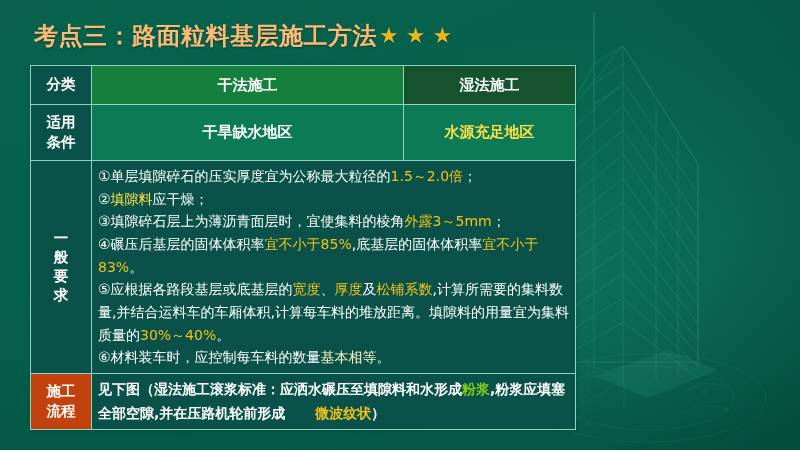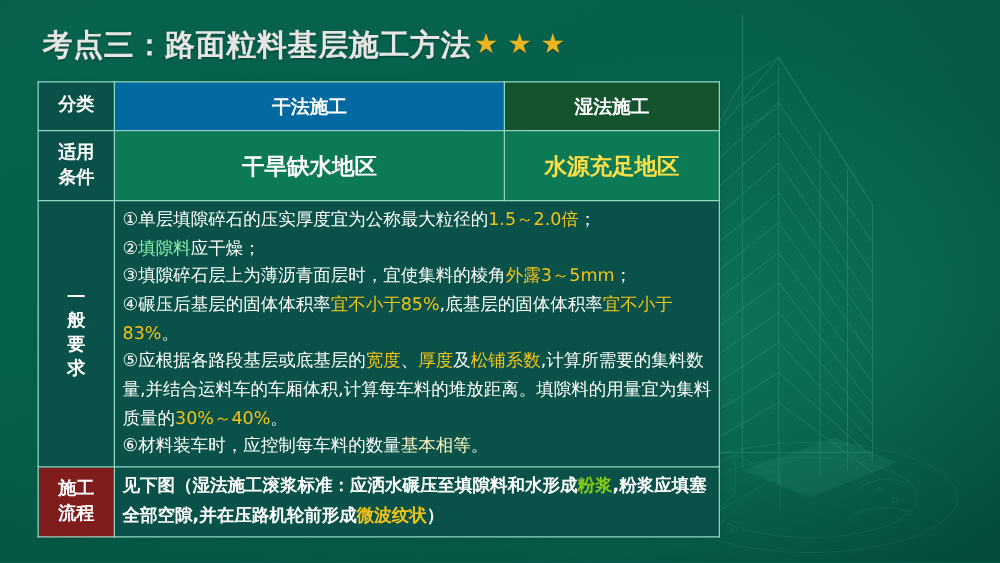--- a/index.html
+++ b/index.html
@@ -24,21 +24,21 @@
     background:radial-gradient(ellipse 115% 115% at 40% 45%, rgba(0,0,0,0) 45%, rgba(0,0,0,0.22) 100%);
   }
 
   
   #title-row{
     position:absolute;left:34px;top:20px;
     display:flex;align-items:center;gap:0px;
     z-index:5;
   }
   #page-title{
-    color:#e5e5e5;font-size:24px;font-weight:bold;
+    color:#fdba74;font-size:24px;font-weight:bold;
     letter-spacing:.5px;white-space:nowrap;
     text-shadow:0 1px 2px rgba(0,0,0,.35);
   }
   .star{
     font-size:22px;color:#e9b521;line-height:1;
     margin-left:2px;
     text-shadow:0 1px 1px rgba(0,0,0,.3);
   }
   .star.sp{margin-left:7px;}
 
@@ -63,21 +63,21 @@
   }
   td.c-mid{width:312px;}
   td.c-right{width:170px;}
 
   .head-cell{
     text-align:center;font-size:15px;font-weight:bold;
     height:30px;
   }
   .cond-cell{
     background:#0d7a56 !important;
-    text-align:center;font-size:18px;font-weight:bold;
+    text-align:center;font-size:15px;font-weight:bold;
     height:47px;
   }
   td.cond-label{background:#0a5249 !important;}
 
   .body-cell{
     font-size:14px;line-height:1.62;
     padding:5px 8px 5px 9px;
     text-align:left;font-weight:normal;
   }
   .body-cell p{margin:0;}
@@ -157,21 +157,21 @@
 
 <table id="kp-table">
   <colgroup>
     <col style="width:61px">
       <col style="width:312px">
       <col style="width:172px">
   </colgroup>
   <tbody>
     <tr>
       <td class="c-label head-cell" style="border-color: rgb(143, 214, 194); color: rgb(255, 255, 255); background: rgb(10, 82, 73);">分类</td>
-      <td class="c-mid head-cell" style="border-color: rgb(143, 214, 194); color: rgb(255, 255, 255); background: #0369a1;">干法施工</td>
+      <td class="c-mid head-cell" style="border-color: rgb(143, 214, 194); color: rgb(255, 255, 255); background: #15803d;">干法施工</td>
       <td class="c-right head-cell" style="border-color: rgb(143, 214, 194); color: rgb(255, 255, 255); background: #14532d;">湿法施工</td>
     </tr>
 
     <tr>
       <td class="c-label cond-label" style="border-color: rgb(143, 214, 194); color: rgb(255, 255, 255); background: rgb(10, 82, 73);">
         <div>适用</div>
         <div>条件</div>
       </td>
       <td class="c-mid cond-cell" style="border-color: rgb(143, 214, 194); color: rgb(255, 255, 255); background: rgb(13, 122, 86);">干旱缺水地区</td>
       <td class="c-right cond-cell" style="border-color: rgb(143, 214, 194); color: #fde047; background: rgb(13, 122, 86);">水源充足地区</td>
@@ -181,29 +181,29 @@
       <td class="c-label vert" style="border-color: rgb(143, 214, 194); color: rgb(255, 255, 255); background: rgb(10, 82, 73);">
         <div id="vert-label">
             <div>一</div>
             <div>般</div>
             <div>要</div>
             <div>求</div>
           </div>
       </td>
       <td class="body-cell" colspan="2" id="general-body" style="border-color: rgb(143, 214, 194); color: rgb(255, 255, 255); background: rgb(10, 82, 73);">
           <p><span>①</span><span>单层填隙碎石的压实厚度宜为公称最大粒径的</span><span class="hl" style="color: rgb(242, 195, 24);">1.5～2.0倍</span><span>；</span></p>
-          <p><span>②</span><span class="hl" style="color: #86efac;">填隙料</span><span>应干燥；</span></p>
+          <p><span>②</span><span class="hl" style="color: #fde047;">填隙料</span><span>应干燥；</span></p>
           <p><span>③</span><span>填隙碎石层上为薄沥青面层时，宜使集料的棱角</span><span class="hl" style="color: rgb(242, 195, 24);">外露3～5mm</span><span>；</span></p>
           <p><span>④</span><span>碾压后基层的固体体积率</span><span class="hl" style="color: rgb(242, 195, 24);">宜不小于85%</span><span>,底基层的固体体积率</span><span class="hl" style="color: rgb(242, 195, 24);">宜不小于83%</span><span>。</span></p>
           <p><span>⑤</span><span>应根据各路段基层或底基层的</span><span class="hl" style="color: rgb(242, 195, 24);">宽度</span><span>、</span><span class="hl" style="color: rgb(242, 195, 24);">厚度</span><span>及</span><span class="hl" style="color: rgb(242, 195, 24);">松铺系数</span><span>,计算所需要的集料数量,并结合运料车的车厢体积,计算每车料的堆放距离。填隙料的用量宜为集料质量的</span><span class="hl" style="color: rgb(242, 195, 24);">30%～40%</span><span>。</span></p>
           <p><span>⑥</span><span>材料装车时，应控制每车料的数量</span><span class="hl" style="color: #fef9c3; text-align: right;">基本相等</span><span>。</span></p>
         </td>
     </tr>
 
     <tr>
-      <td class="c-label" style="border-color: rgb(143, 214, 194); color: rgb(255, 255, 255); background: #7f1d1d;">
+      <td class="c-label" style="border-color: rgb(143, 214, 194); color: rgb(255, 255, 255); background: #c2410c;">
         <div>施工</div>
         <div>流程</div>
       </td>
-      <td class="flow-cell" colspan="2" id="flow-body" style="border-color: rgb(143, 214, 194); color: rgb(255, 255, 255); background: rgb(10, 82, 73);"><span>见下图（湿法施工滚浆标准：应洒水碾压至填隙料和水形成</span><span class="hl" style="color: #84cc16;">粉浆</span><span>,粉浆应填塞全部空隙,并在压路机轮前形成</span><span class="hl" style="color: rgb(242, 195, 24);">微波纹状</span><span>）</span></td>
+      <td class="flow-cell" colspan="2" id="flow-body" style="border-color: rgb(143, 214, 194); color: rgb(255, 255, 255); background: rgb(10, 82, 73);"><span>见下图（湿法施工滚浆标准：应洒水碾压至填隙料和水形成</span><span class="hl" style="color: #84cc16;">粉浆</span><span>,粉浆应填塞全部空隙,并在压路机轮前形成</span><span class="hl" style="color: rgb(242, 195, 24); margin-left: 30px;">微波纹状</span><span>）</span></td>
     </tr>
   </tbody>
 </table>
 
 </body></html>

